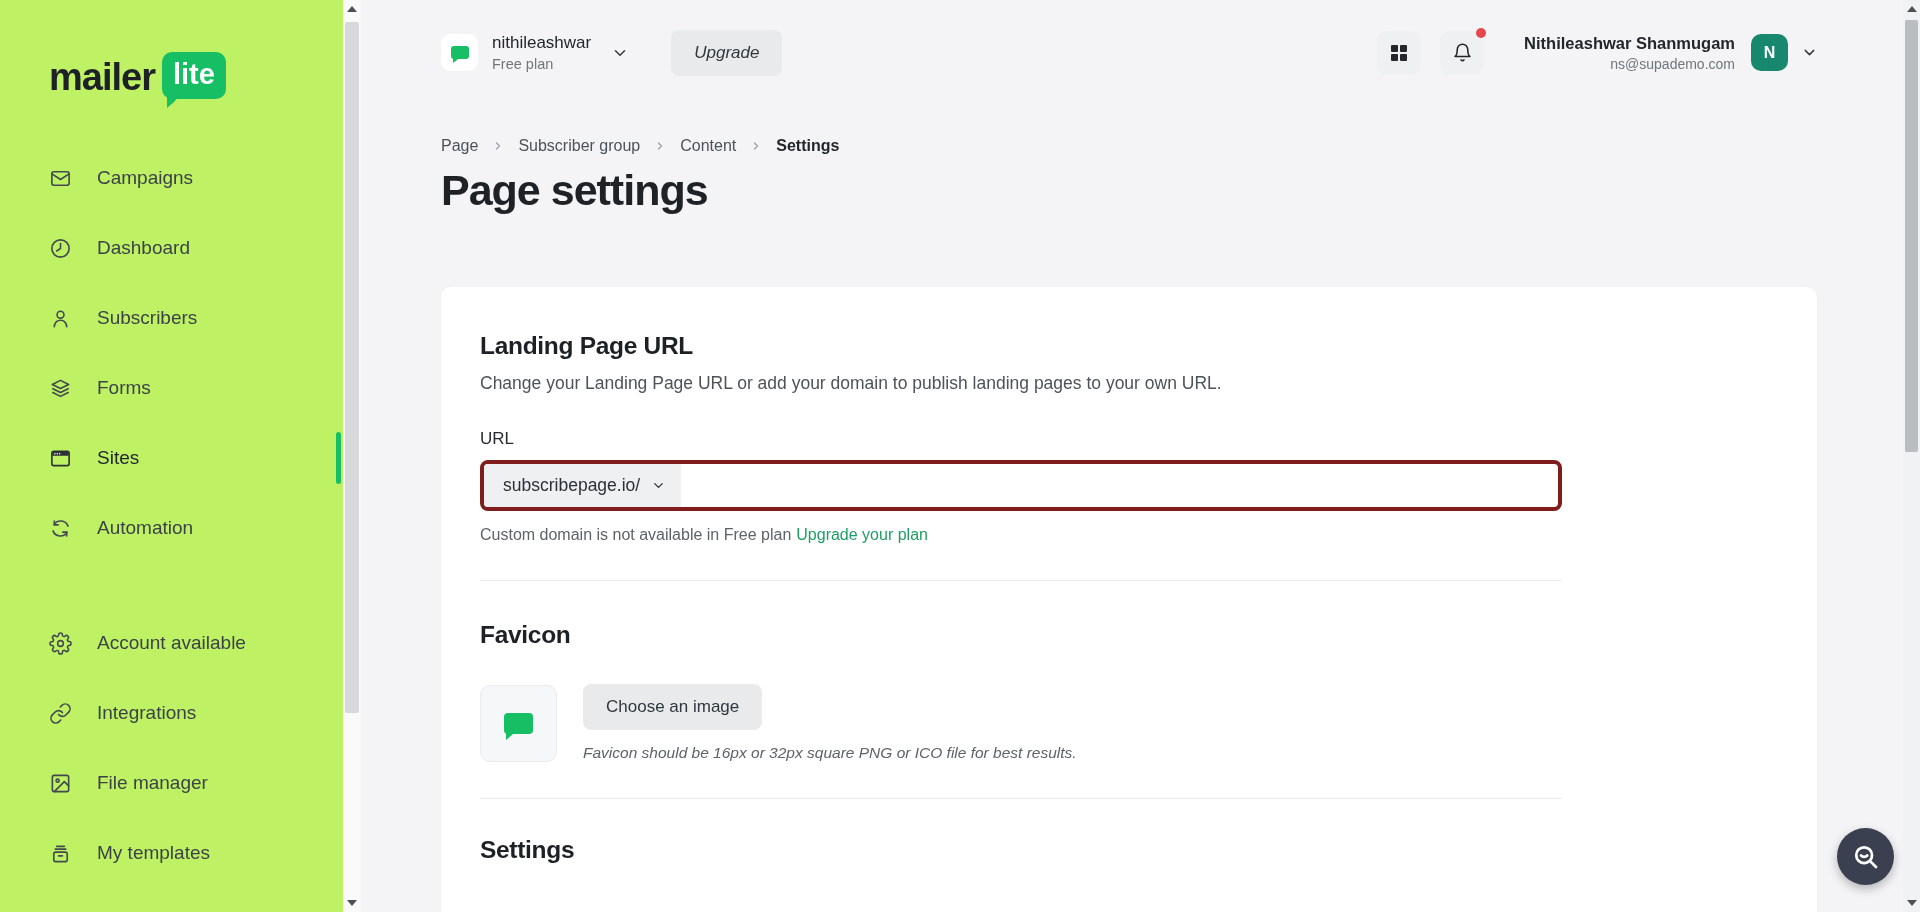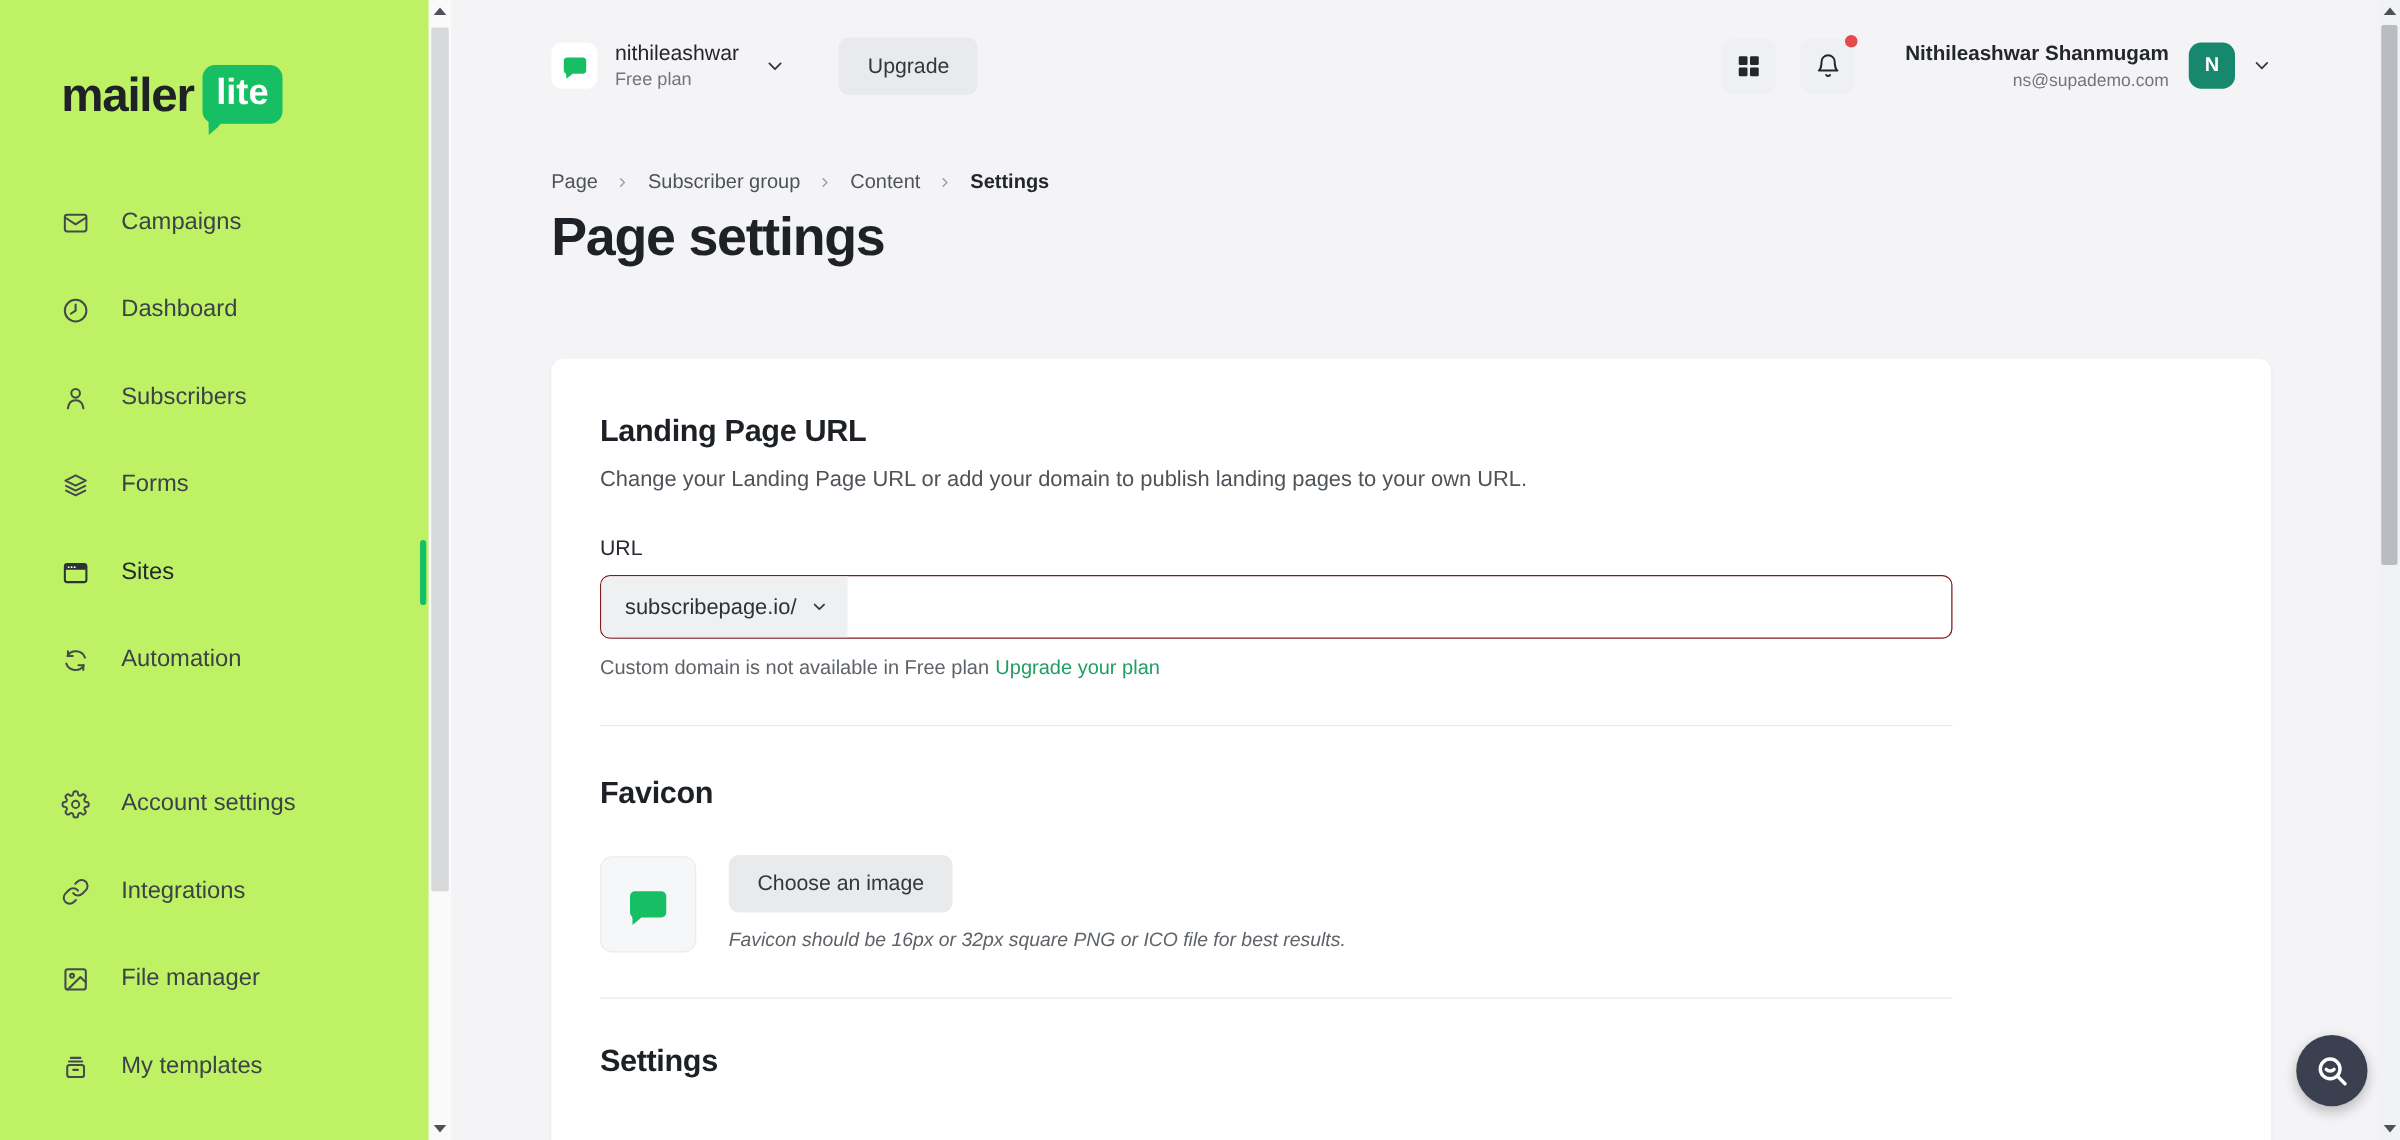--- a/index.html
+++ b/index.html
@@ -52,21 +52,21 @@
     border:3px solid transparent; border-top:4px solid var(--green); border-left:4px solid var(--green); }
   .bubble.sm { width:18px; height:13px; }
   .bubble.lg { width:29px; height:21px; border-radius:4px; }
   .bubble.lg::after { border-width:5px; border-top-width:6px; border-left-width:6px; bottom:-6px; }
   .ws-meta { margin-left:14px; }
   .ws-name { font-size:17px; font-weight:400; color:#23272b; }
   .ws-plan { font-size:14.5px; color:#70767c; margin-top:3px; }
   .chev { margin-left:20px; color:#343a40; display:flex; }
   .btn { background:var(--btn); border:none; border-radius:8px; font-family:inherit;
     font-size:17px; font-weight:500; color:#31373e; padding:13px 23px; cursor:pointer; }
-  .upgrade { margin-left:42px; }
+  .upgrade { margin-left:42px;font-style:italic; }
   .tb-spacer { flex:1; }
   .icon-btn { width:44px; height:44px; border-radius:10px; background:#eef0f2; display:flex;
     align-items:center; justify-content:center; cursor:pointer; position:relative; }
   .icon-btn + .icon-btn { margin-left:19px; }
   .dot { position:absolute; top:-3px; right:-2px; width:10px; height:10px; border-radius:50%; background:var(--red); }
   .user { display:flex; align-items:center; margin-left:40px; cursor:pointer; }
   .user-meta { text-align:right; }
   .user-name { font-size:16.5px; font-weight:700; color:#23272b; }
   .user-email { font-size:14px; color:#70767c; margin-top:3px; }
   .avatar { width:37px; height:37px; margin-left:16px; border-radius:10px; background:var(--teal);
@@ -82,21 +82,21 @@
     letter-spacing:-1px; color:#1e2126; }
 
   
   .card { position:absolute; left:441px; top:287px; width:1376px; height:625px;
     background:#fff; border-radius:10px 10px 0 0; box-shadow:0 1px 3px rgba(25,28,36,.05);
     padding:45px 0 0 39px; }
   .content { width:1082px; }
   .h2 { font-size:24.5px; font-weight:700; color:#1d2126; letter-spacing:-.3px; }
   .desc { font-size:17.5px; color:#4d5359; margin-top:13px; }
   .field-label { font-size:17px; font-weight:500; color:#262b31; margin-top:35px; }
-  .url-field { margin-top:11px; width:1082px; height:51px; border:1px solid #7f1d1d; border-radius:8px;
+  .url-field { margin-top:11px; width:1082px; height:51px; border:4px solid #7f1d1d; border-radius:8px;
     display:flex; overflow:hidden; background:#fff; }
   .url-prefix { background:#eef0f1; padding:0 15px 0 19px; display:flex; align-items:center; gap:11px;
     font-size:17.5px; color:#2c3138; cursor:pointer; }
   .url-prefix .chev { margin-left:0; }
   .url-input { flex:1; display:flex; align-items:center; padding-left:14px; font-size:17.5px; color:#23272c; cursor:text; }
   .caret { display:inline-block; width:2px; height:24px; background:#1f2328; margin-left:1px; animation:blink 1.1s steps(1) infinite; }
   @keyframes blink { 50% { opacity:0; } }
   .helper { margin-top:15px; font-size:16px; color:#5d6369; }
   .helper a { color:var(--link); text-decoration:none; margin-left:5px; cursor:pointer; }
   .divider { width:1082px; border-top:1px solid #e8eaed; margin-top:36px; }
@@ -173,21 +173,21 @@
       <span>Automation</span>
     </div>
 
     <div class="nav-gap"></div>
 
     <div class="nav-item">
       <svg viewBox="0 0 24 24" fill="none" stroke="#43494f" stroke-width="1.6" stroke-linecap="round" stroke-linejoin="round">
           <circle cx="12" cy="12" r="3"></circle>
           <path d="M19.4 15a1.65 1.65 0 0 0 .33 1.82l.06.06a2 2 0 0 1-2.83 2.83l-.06-.06a1.65 1.65 0 0 0-1.82-.33 1.65 1.65 0 0 0-1 1.51V21a2 2 0 0 1-4 0v-.09A1.65 1.65 0 0 0 9 19.4a1.65 1.65 0 0 0-1.82.33l-.06.06a2 2 0 0 1-2.83-2.83l.06-.06a1.65 1.65 0 0 0 .33-1.82 1.65 1.65 0 0 0-1.51-1H3a2 2 0 0 1 0-4h.09A1.65 1.65 0 0 0 4.6 9a1.65 1.65 0 0 0-.33-1.82l-.06-.06a2 2 0 0 1 2.83-2.83l.06.06a1.65 1.65 0 0 0 1.82.33H9a1.65 1.65 0 0 0 1-1.51V3a2 2 0 0 1 4 0v.09a1.65 1.65 0 0 0 1 1.51 1.65 1.65 0 0 0 1.82-.33l.06-.06a2 2 0 0 1 2.83 2.83l-.06.06a1.65 1.65 0 0 0-.33 1.82V9a1.65 1.65 0 0 0 1.51 1H21a2 2 0 0 1 0 4h-.09a1.65 1.65 0 0 0-1.51 1z"></path>
         </svg>
-      <span>Account settings</span>
+      <span>Account available</span>
     </div>
     <div class="nav-item">
       <svg viewBox="0 0 24 24" fill="none" stroke="#43494f" stroke-width="1.7" stroke-linecap="round" stroke-linejoin="round">
           <path d="M10 13a5 5 0 0 0 7.54.54l3-3a5 5 0 0 0-7.07-7.07l-1.72 1.71"></path>
           <path d="M14 11a5 5 0 0 0-7.54-.54l-3 3a5 5 0 0 0 7.07 7.07l1.71-1.71"></path>
         </svg>
       <span>Integrations</span>
     </div>
     <div class="nav-item">
       <svg viewBox="0 0 24 24" fill="none" stroke="#43494f" stroke-width="1.7" stroke-linecap="round" stroke-linejoin="round">

